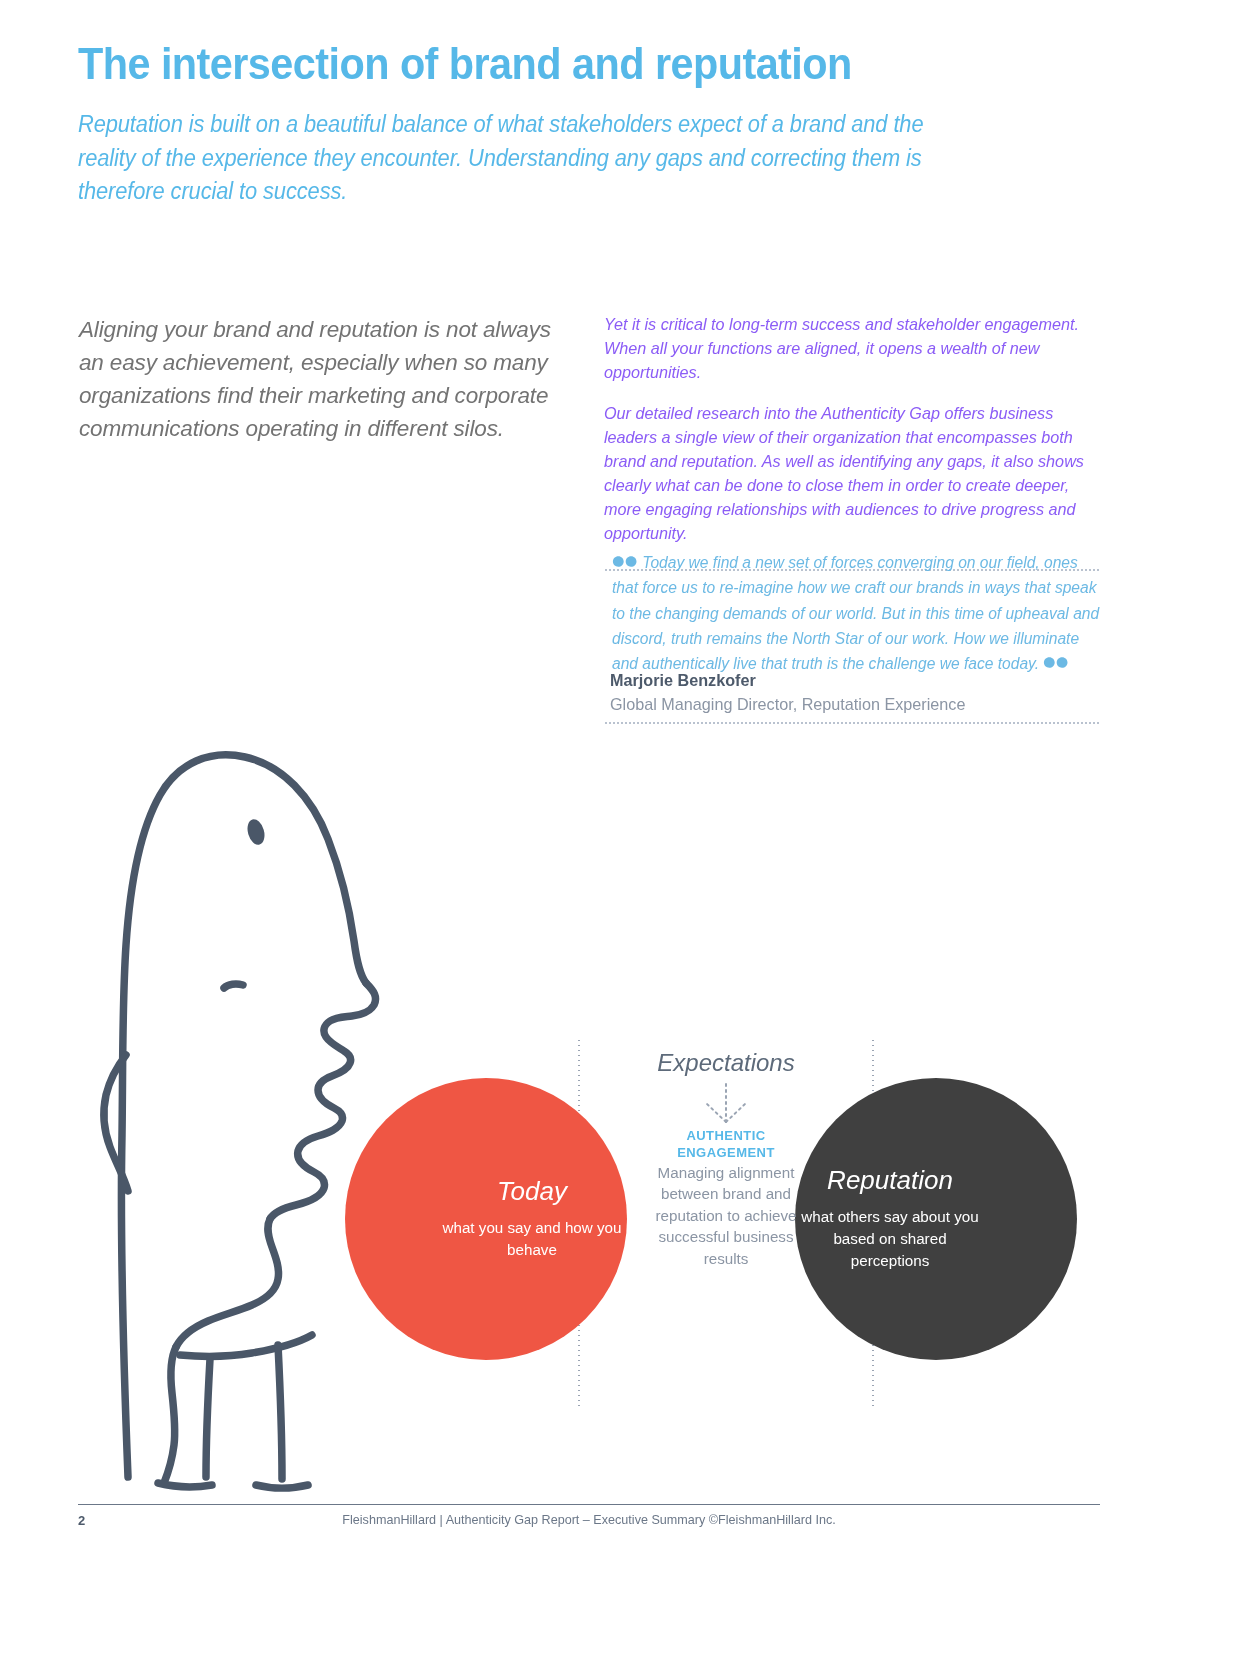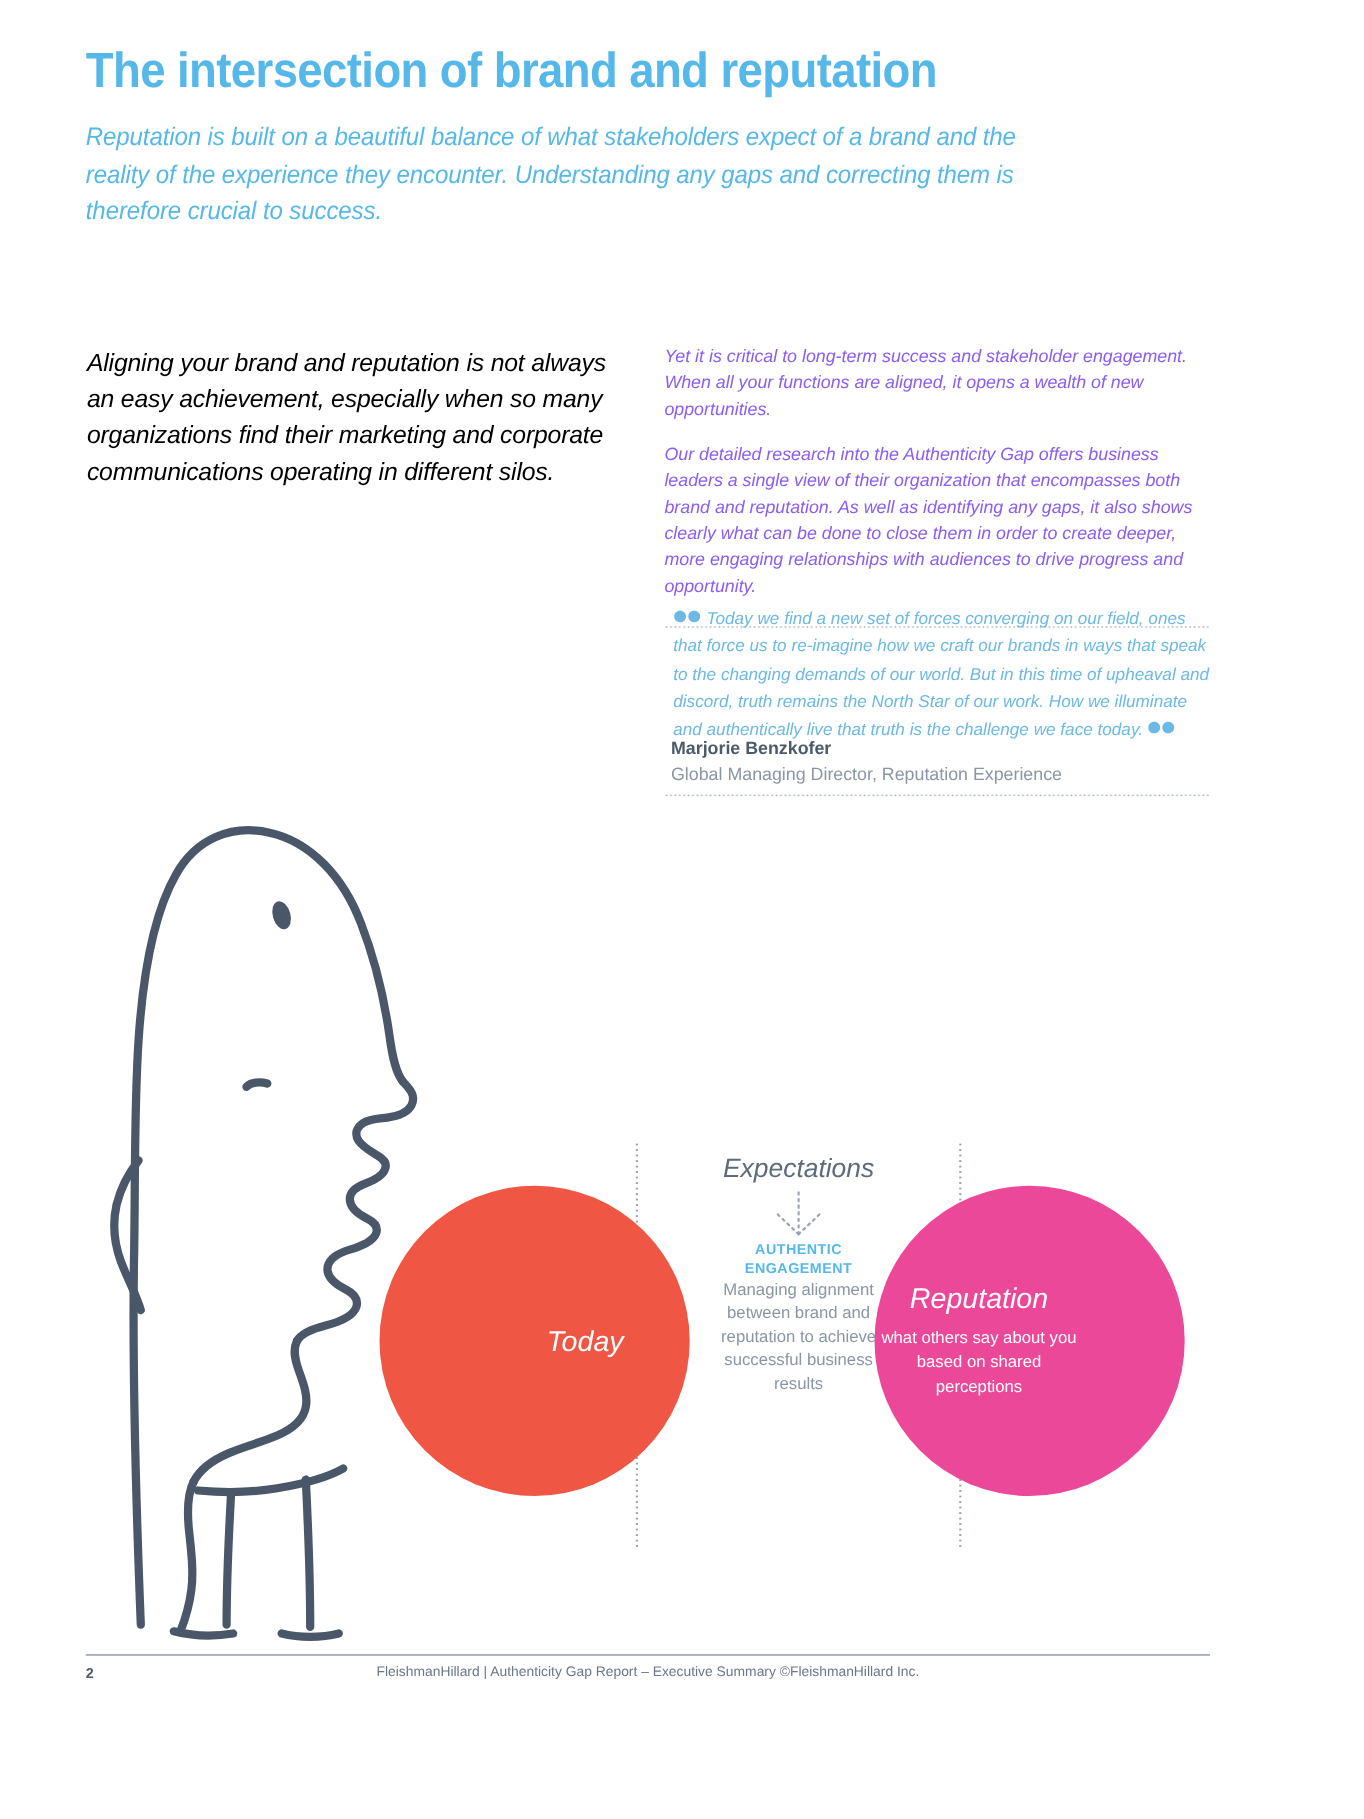--- a/index.html
+++ b/index.html
@@ -24,21 +24,21 @@
   .subtitle {
     position:absolute; left:78px; top:108px; width:900px;
     font-size:23px; font-style:italic; color:#56b8e8;
     line-height:1.46; letter-spacing:-0.1px;
     transform:scaleX(0.95); transform-origin:left center;
   }
 
   
   .lead {
     position:absolute; left:79px; top:313px; width:500px;
-    font-size:22.5px; font-style:italic; color:#000000;
+    font-size:22.5px; font-style:italic; color:#737373;
     line-height:1.47; letter-spacing:-0.15px;
   }
 
   
   .rcol { position:absolute; left:604px; top:313px; width:495px; }
   .rcol p {
     margin:0 0 18px 0;
     font-size:16.2px; color:#8b5cf6; line-height:1.47;font-style:italic;
   }
   .rcol p:last-child { margin-bottom:0; }
@@ -80,21 +80,21 @@
   .vline.left  { left:578px; top:293px; height:371px; }
   .vline.right { left:872px; top:293px; height:371px; }
 
   .circle {
     position:absolute; border-radius:50%;
     display:flex; flex-direction:column;
     align-items:center; justify-content:center;
     color:#ffffff; text-align:center;
   }
   .circle-brand { left:345px; top:1078px; width:282px; height:282px; background:#ef5644; }
-  .circle-rep   { left:795px; top:1078px; width:282px; height:282px; background:#ec4899; }
+  .circle-rep   { left:795px; top:1078px; width:282px; height:282px; background:#404040; }
   .circle .hd { font-size:26px; font-style:italic; line-height:1.1; }
   .circle .sub { font-size:15.2px; line-height:1.44; margin-top:11px; }
   .circle-brand .inner { margin-left:92px; }
   .circle-rep .inner { margin-right:92px; }
 
   .center {
     position:absolute; left:640px; top:1030px; width:172px;
     text-align:center;
   }
   .cap-top, .cap-bot {
@@ -183,20 +183,21 @@
   </div>
 
   <div class="diagram">
     <div class="vline left"></div>
     <div class="vline right"></div>
   </div>
 
   <div class="circle circle-brand">
     <div class="inner">
       <div class="hd">Today</div>
+      <div class="sub">what you say and how you behave</div>
     </div>
   </div>
 
   <div class="circle circle-rep">
     <div class="inner">
       <div class="hd">Reputation</div>
       <div class="sub">what others say about you based on shared perceptions</div>
     </div>
   </div>
 

